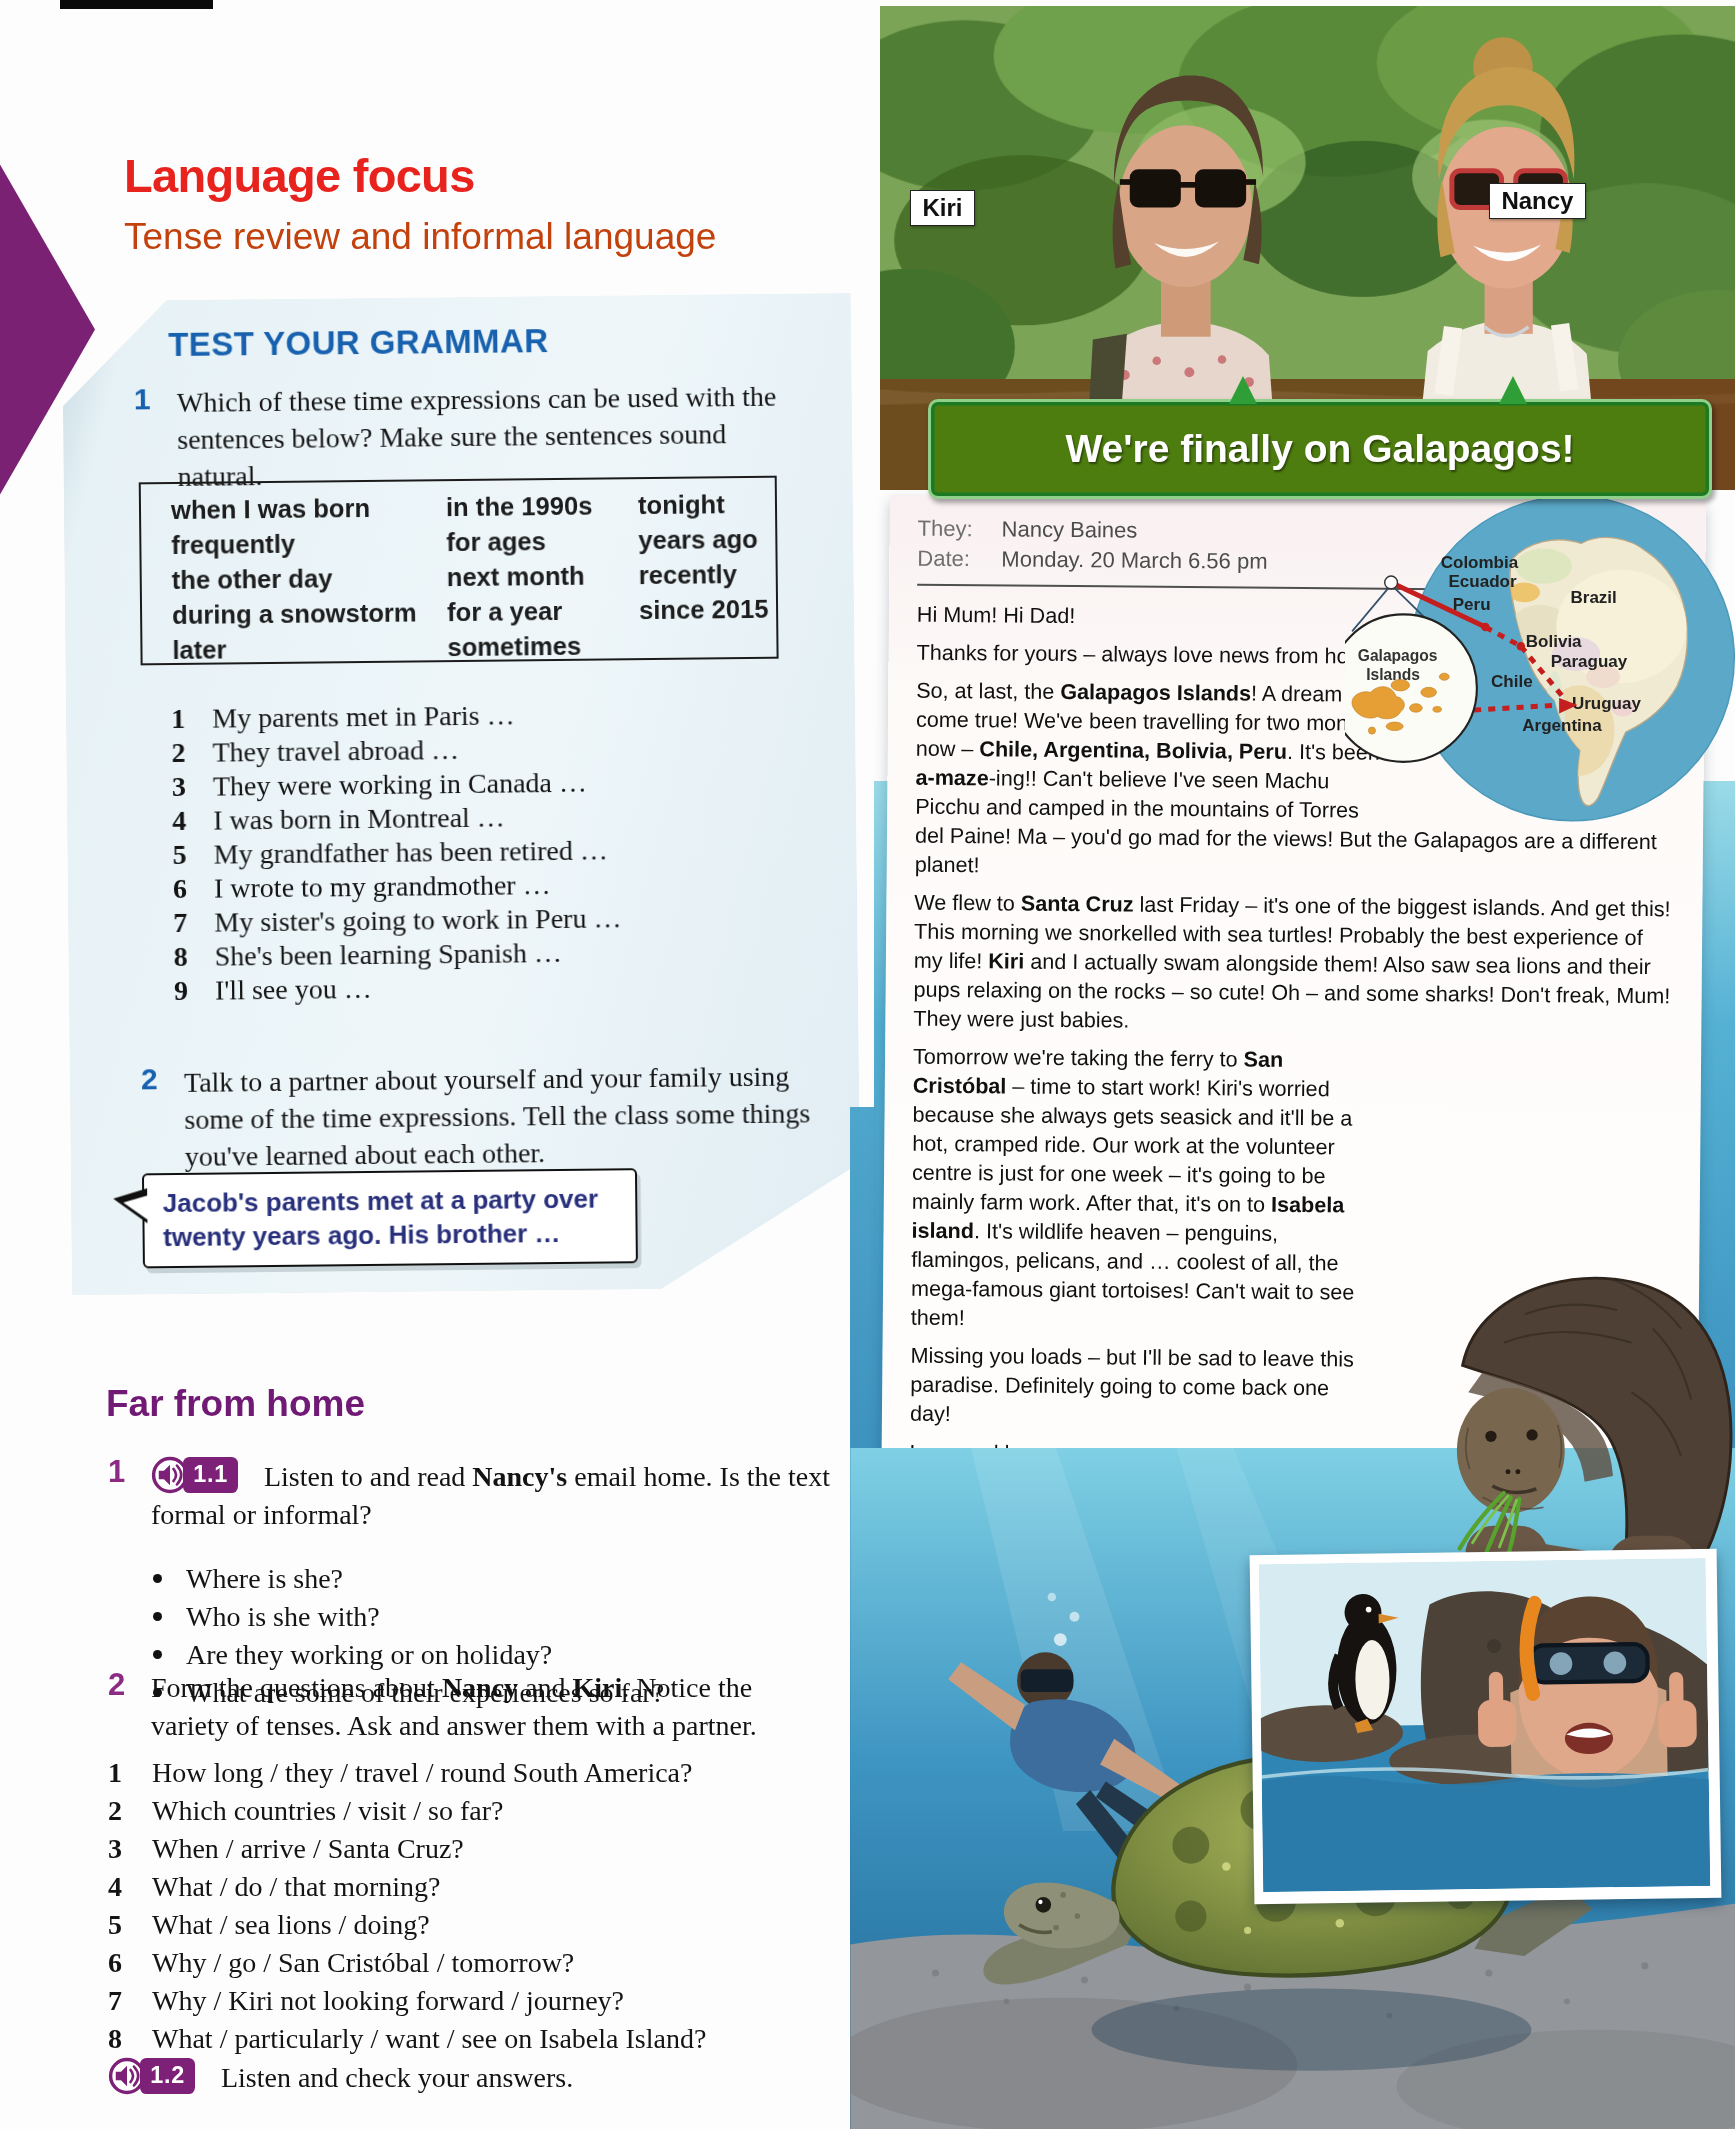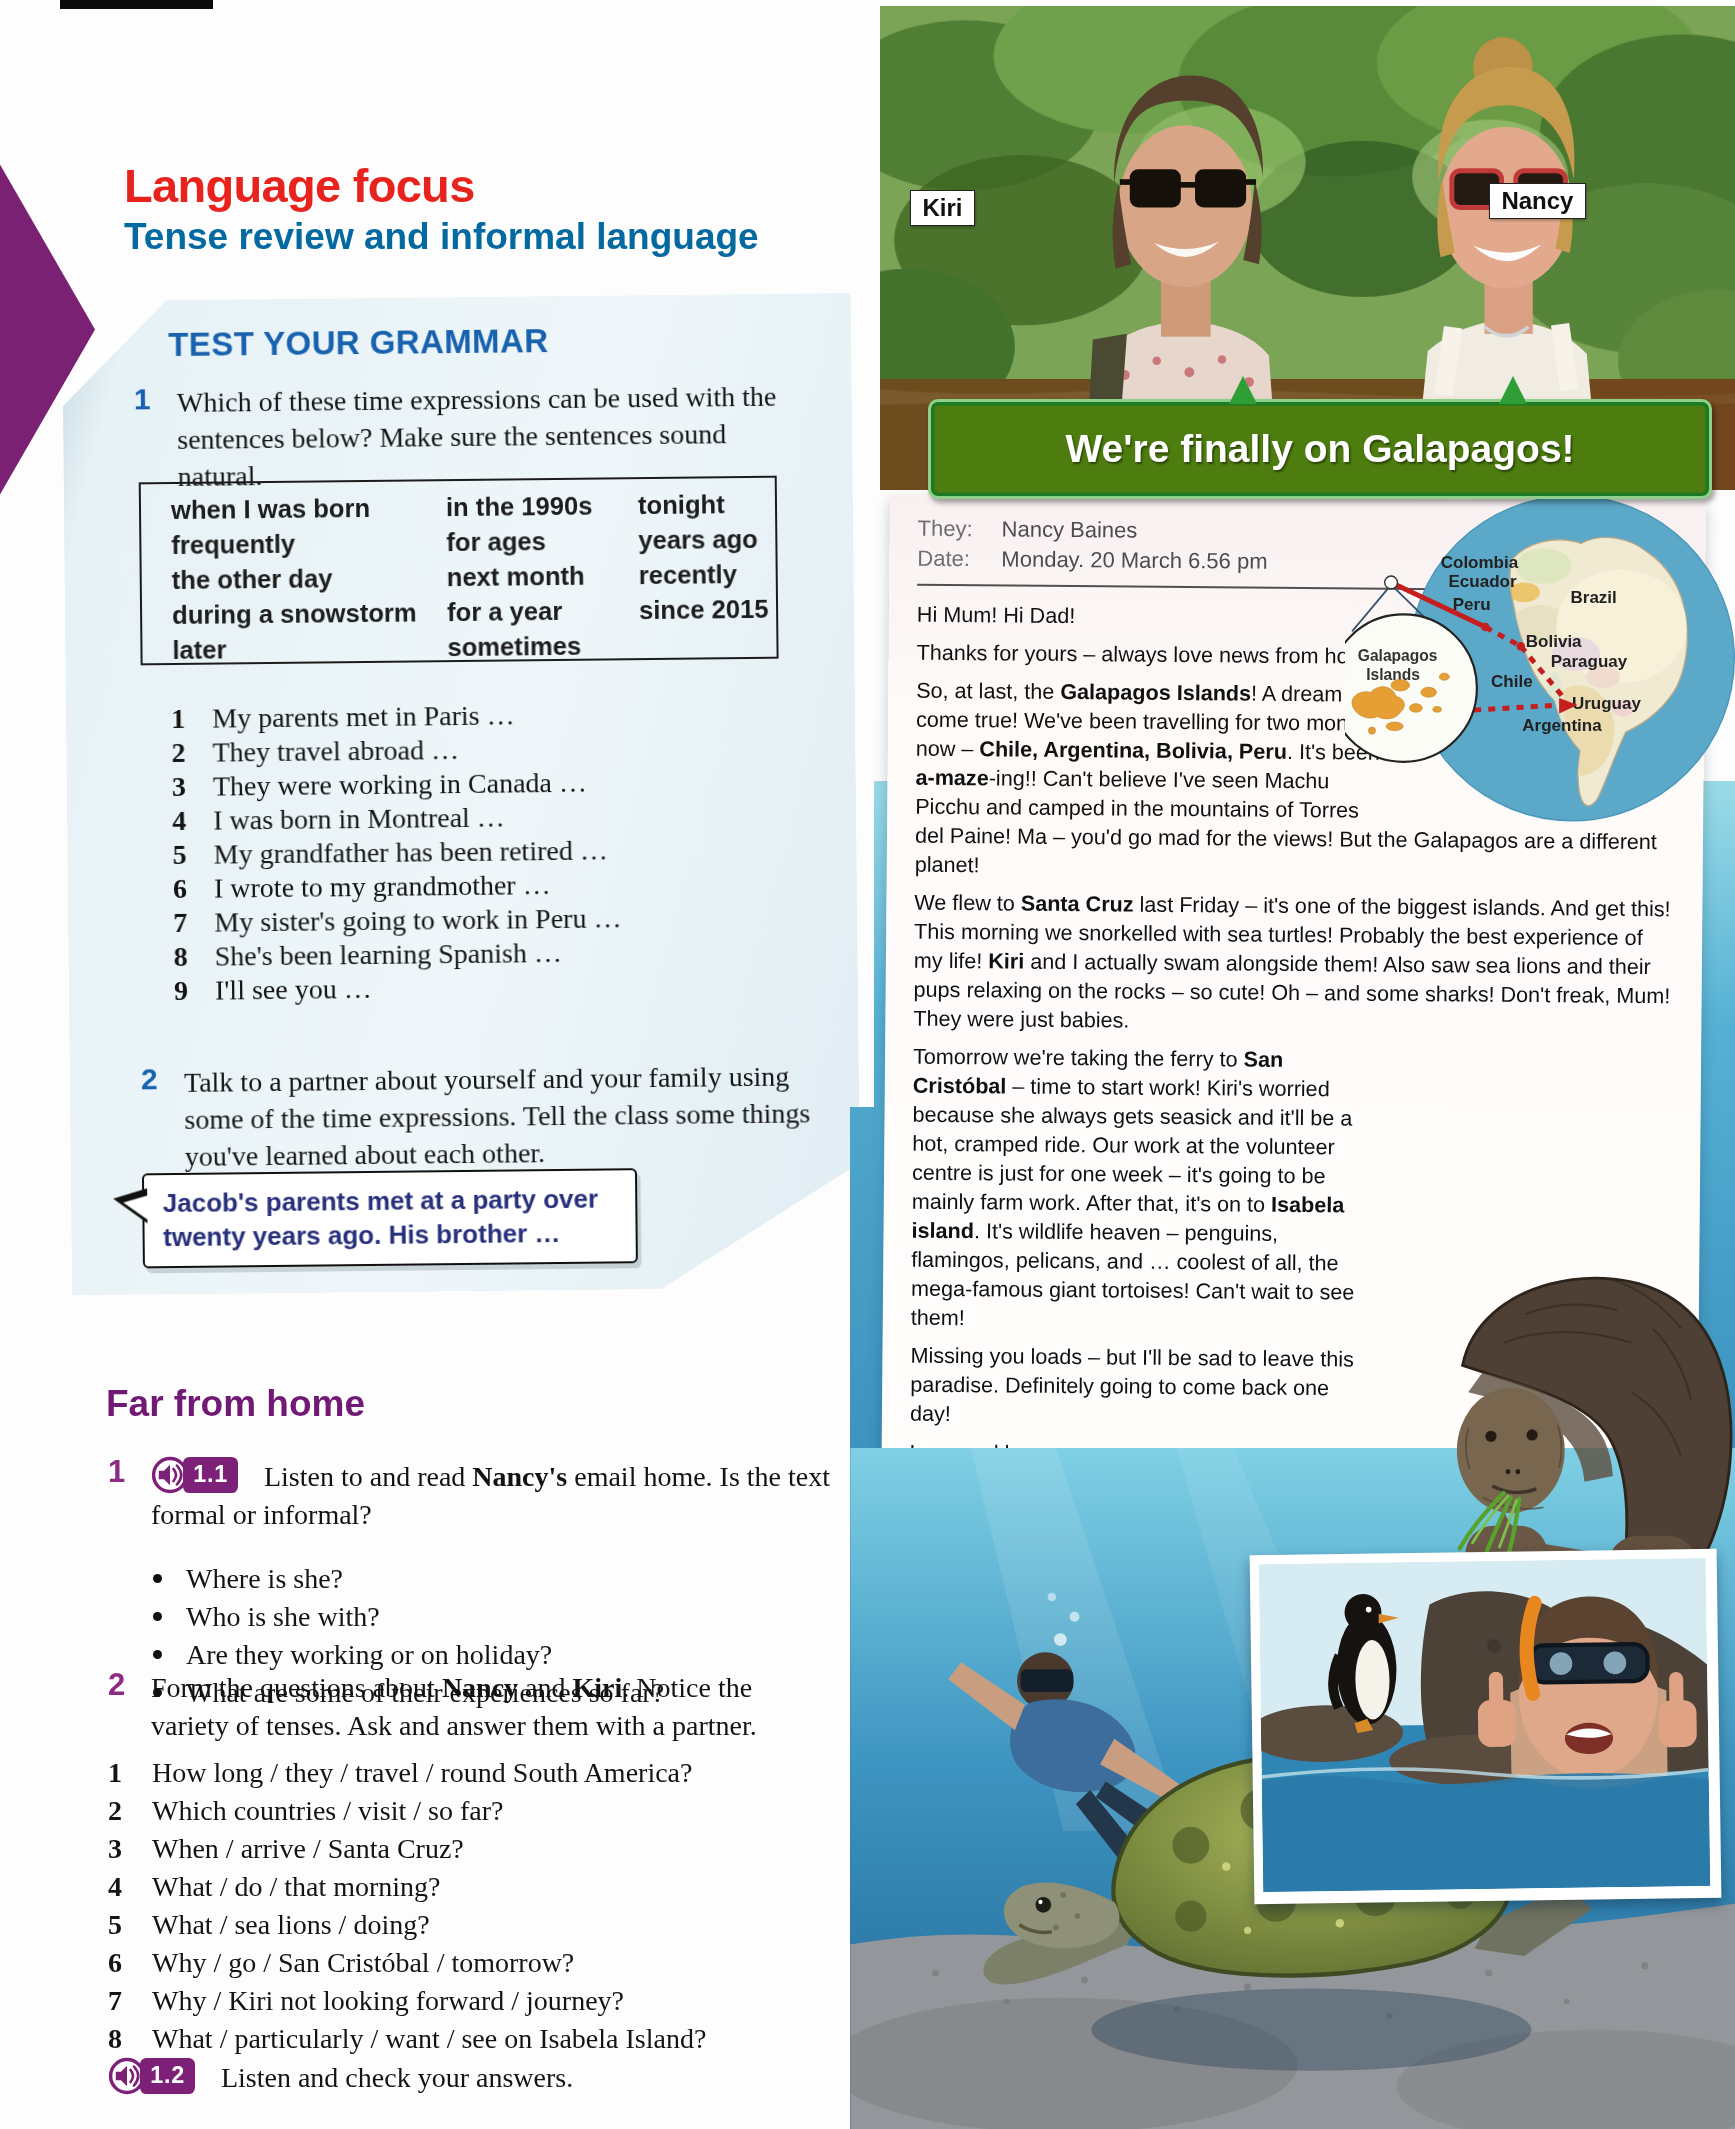--- a/index.html
+++ b/index.html
@@ -4,22 +4,22 @@
 <style>
   html,body{margin:0;padding:0;background:#ffffff;}
   .page{position:relative;width:1735px;height:2129px;background:#fdfdfd;overflow:hidden;
         font-family:"Liberation Sans",sans-serif;color:#141414;}
   .abs{position:absolute;}
 
   
   .topbar{left:60px;top:0;width:153px;height:8.5px;background:#0a0a0a;}
   .diamond{left:-98px;top:162px;width:193px;height:335px;background:#7a2173;
            clip-path:polygon(50% 0,100% 50%,50% 100%,0 50%);}
-  .lf-title{left:124px;top:148px;font-size:47px;font-weight:700;color:#e8231d;letter-spacing:-0.7px;margin-top:10px;}
-  .lf-sub{left:124px;top:216px;font-size:37px;font-weight:700;color:#0369a1;}
+  .lf-title{left:124px;top:148px;font-size:47px;font-weight:700;color:#e8231d;letter-spacing:-0.7px;}
+  .lf-sub{left:124px;top:216px;font-size:37px;font-weight:400;color:#c2410c;}
 
   .panel{left:67px;top:297px;width:789px;height:994px;
          background:linear-gradient(105deg,#c7dae2 0,#e7f2f6 7%,#eef6f9 55%,#e0edf3 100%);
          clip-path:polygon(105px 0,100% 0,100% calc(100% - 124px),calc(100% - 200px) 100%,0 100%,0 105px);
          transform:rotate(-0.6deg);filter:drop-shadow(-3.5px 5px 4.3px rgba(60,80,90,.35));}
   .tg-head{left:106px;top:25.6px;font-size:33px;font-weight:700;color:#1761ae;letter-spacing:0.4px;}
   .gex{position:absolute;font:400 28px/37px "Liberation Serif",serif;color:#151515;}
   .gex .n{position:absolute;left:0;top:0;color:#1761ae;font:700 30px/1 "Liberation Sans",sans-serif;}
   .gex .t{display:block;padding-left:43px;}
   .xbox{position:absolute;left:75px;top:182px;width:634px;height:179px;border:2.1px solid #1b1b1b;}

